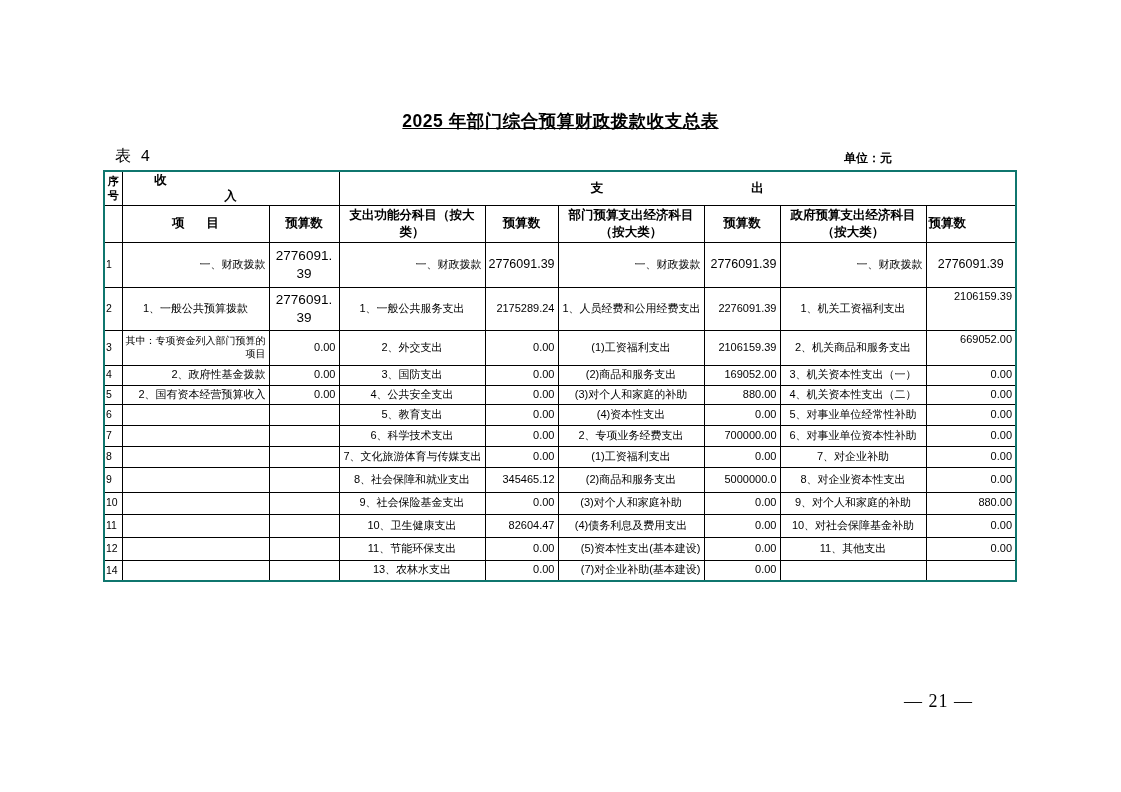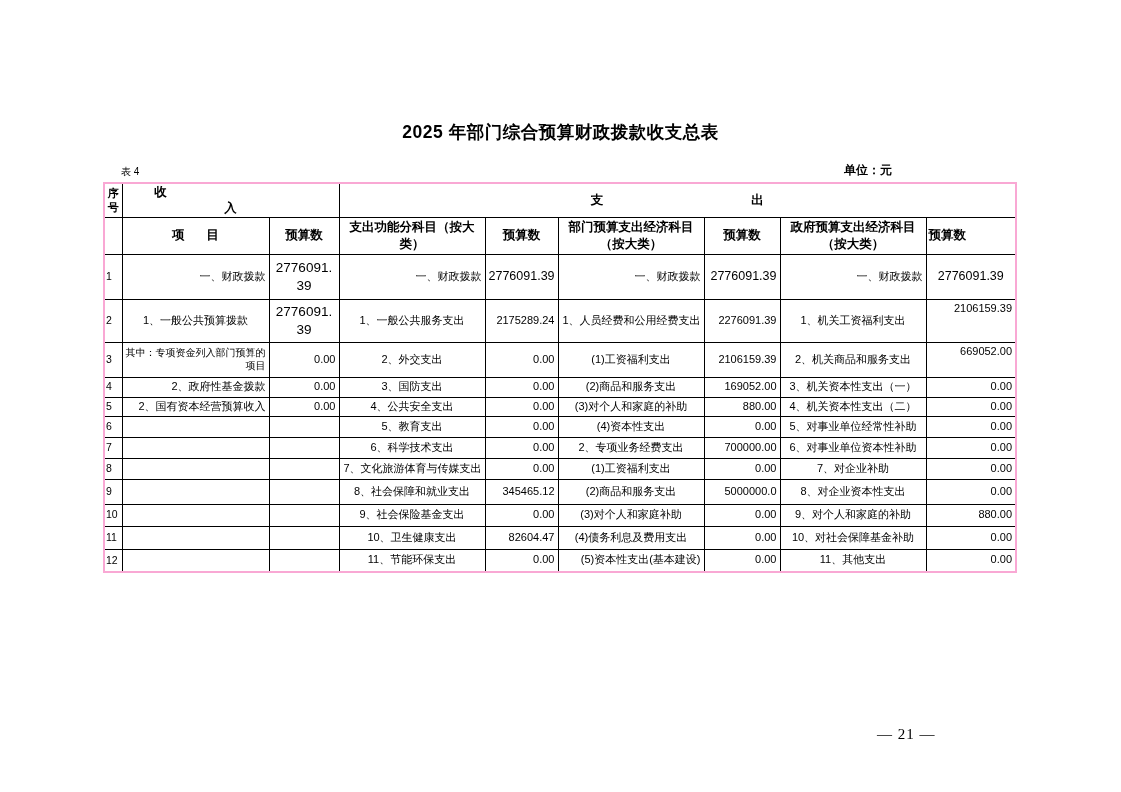--- a/index.html
+++ b/index.html
@@ -1,39 +1,39 @@
 <!DOCTYPE html>
 <html><head>
 <meta charset="utf-8">
 <style>
   html,body{margin:0;padding:0;}
   body{
     width:1121px;height:792px;background:#ffffff;color:#000;
     font-family:"Liberation Sans",sans-serif;position:relative;overflow:hidden;
   }
-  .title{margin:14px;padding-top:106px;text-align:center;font-size:17.5px;font-weight:bold;letter-spacing:.5px;}
+  .title{margin:3px;padding-top:106px;text-align:center;font-size:17.5px;font-weight:bold;letter-spacing:.5px;text-decoration:underline;}
   .meta{position:relative;width:912px;margin:13px 0 0 103px;height:22px;}
-  .tlabel{position:absolute;left:18px;bottom:1px;font-family:Liberation Sans, sans-serif;font-size:10px;}
+  .tlabel{position:absolute;left:12px;bottom:1px;font-family:Liberation Mono, monospace;font-size:16px;}
   .unit{position:absolute;left:741px;bottom:1px;font-size:12px;font-weight:bold;margin-top:25px;}
-  table{border-collapse:collapse;table-layout:fixed;margin:2px 0 0 103px;width:912px;border:2px solid #f9a8d4;}
+  table{border-collapse:collapse;table-layout:fixed;margin:2px 0 0 103px;width:912px;border:2px solid #0f766e;}
   th,td{border:1px solid #000;overflow:hidden;}
   th{font-size:12.5px;font-weight:bold;padding:0 6px;line-height:1.3;text-align:center;vertical-align:middle;}
   th.seqh{padding:0 1px;font-size:11px;}
   th.thl{text-align:left;padding:0 2px;}
   td{font-size:11px;padding:0 3px;line-height:1.25;vertical-align:middle;}
   td.seq{font-size:10.5px;padding:0 0 0 1px;text-align:left;}
   .al{text-align:right}.ac{text-align:center}.ar{text-align:right}
   .vt{vertical-align:top;padding-top:2px;}
   .xl{font-size:13.5px;word-break:break-all;line-height:1.3;}
   .lg{font-size:12.5px;}
   .sm{font-size:10px;}
   .sp-in{letter-spacing:140px;margin-right:-140px;text-indent:10px;}
   .sp-out{letter-spacing:148px;margin-right:-148px;text-indent:10px;}
   .sp-prj{letter-spacing:22px;margin-right:-22px;}
-  .pageno{position:absolute;left:877px;top:691px;font-family:"Liberation Serif",serif;font-size:15px;letter-spacing:1px;margin-top:35px;}
+  .pageno{position:absolute;left:904px;top:691px;font-family:"Liberation Serif",serif;font-size:18px;letter-spacing:1px;}
 </style>
 </head>
 <body>
 
 <h1 class="title">2025 年部门综合预算财政拨款收支总表</h1>
 
 <div class="meta">
   <span class="tlabel">表 4</span>
   <span class="unit">单位：元</span>
 </div>
@@ -194,16 +194,27 @@
         <td class="seq">12</td>
         <td class="ac"></td>
         <td class="ar"></td>
         <td class="ac">11、节能环保支出</td>
         <td class="ar">0.00</td>
         <td class="al">(5)资本性支出(基本建设)</td>
         <td class="ar">0.00</td>
         <td class="ac">11、其他支出</td>
         <td class="al">0.00</td>
       </tr>
+      <tr style="height: 21px;">
+        <td class="seq">14</td>
+        <td class="ac"></td>
+        <td class="ar"></td>
+        <td class="ac">13、农林水支出</td>
+        <td class="ar">0.00</td>
+        <td class="al">(7)对企业补助(基本建设)</td>
+        <td class="ar">0.00</td>
+        <td class="ac"></td>
+        <td class="ar"></td>
+      </tr>
     </tbody>
 </table>
 
 <div class="pageno">— 21 —</div>
 
 </body></html>

